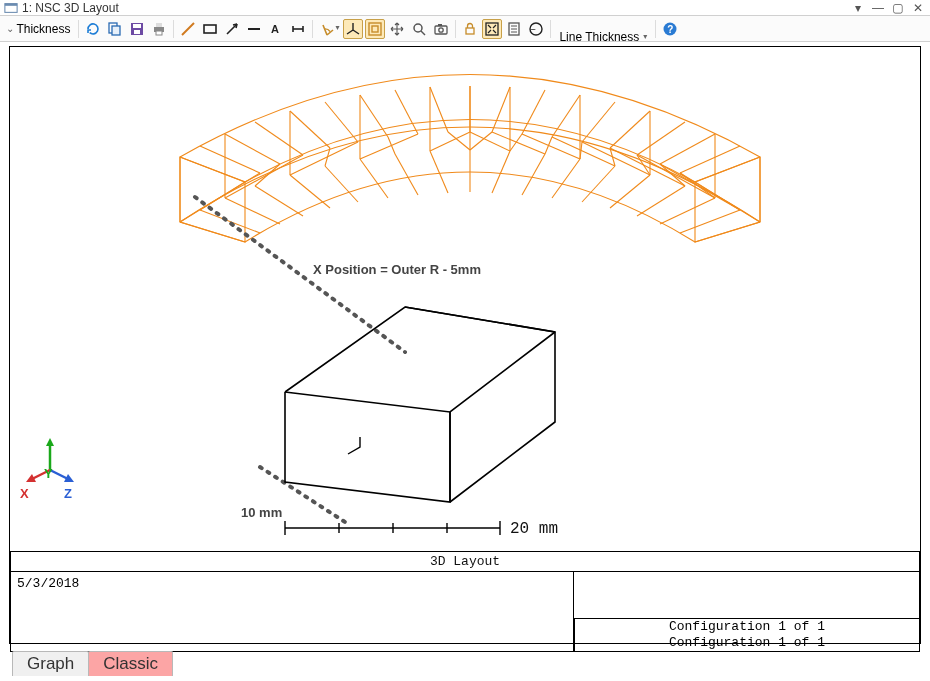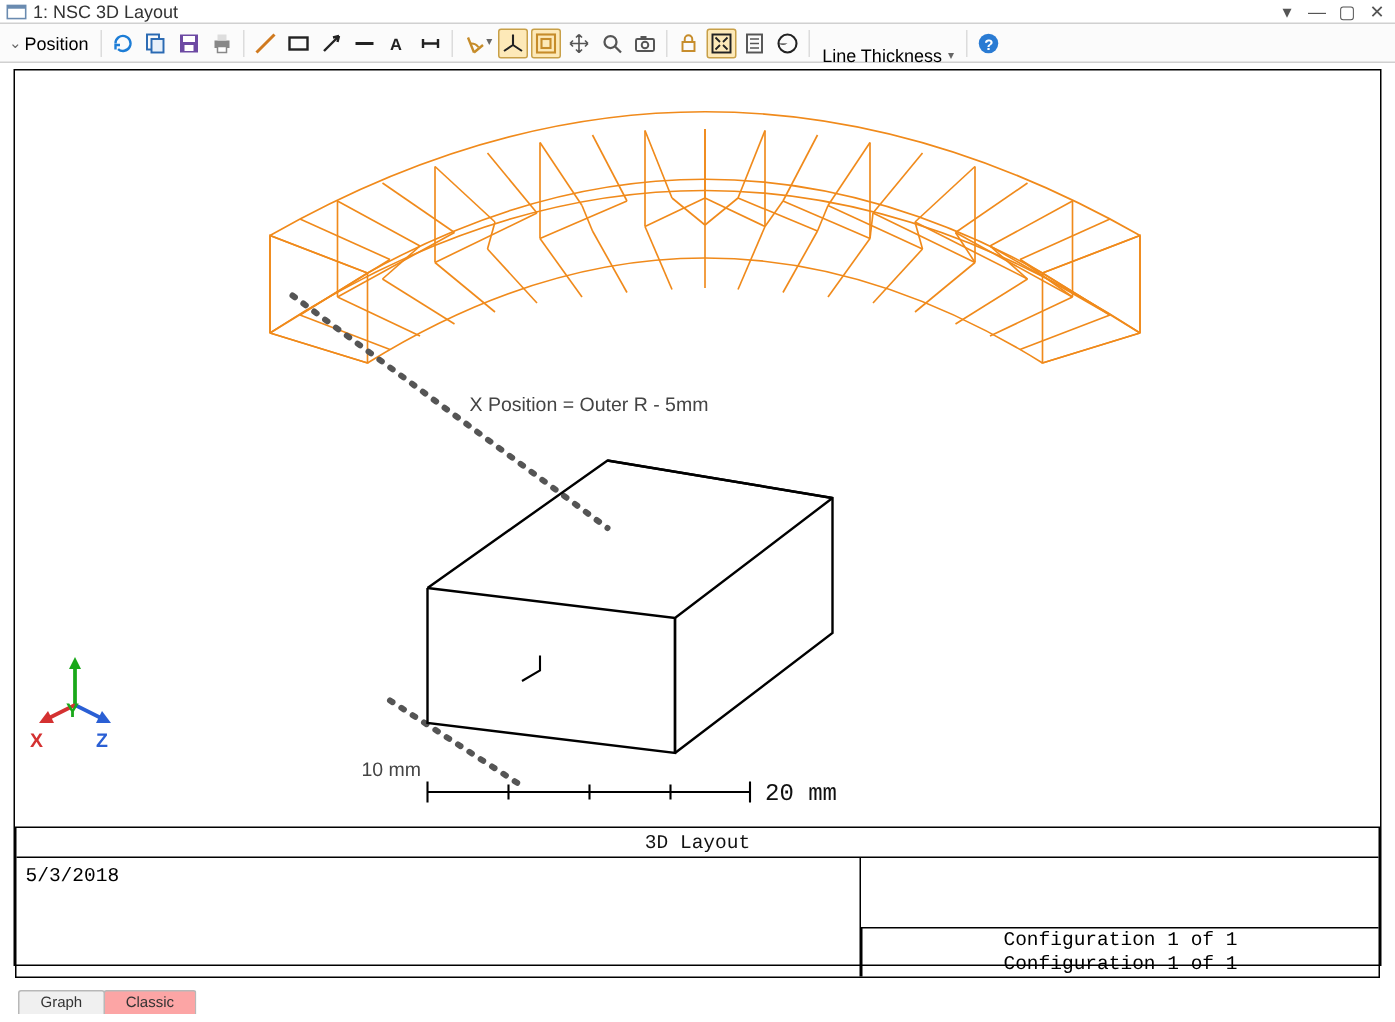--- a/index.html
+++ b/index.html
@@ -36,26 +36,26 @@
   .footer-row2 .right { flex: 1; }
   .footer-lower { display:flex; }
   .footer-lower .spacer { flex:0 0 62%; }
   .footer-lower .cfg { flex:1; border-top:1px solid #000; border-left:1px solid #000; padding:0 21px; line-height:1.25; text-align:center;}
 
   
   .axis-triad { position:absolute; left:22px; bottom:165px; width:56px; height:56px; }
 
   
   .tabs { height:22px; display:flex; align-items:flex-end; padding-left:12px; gap:0; background:#fff; }
-  .tab { padding:2px 14px 2px; border:1px solid #b8b8b8; border-bottom:none; border-top-left-radius:2px; border-top-right-radius:2px; background:#f0f0f0; color:#333; font-size:10px; position:relative; top:1px;}
+  .tab { padding:2px 14px 2px; border:1px solid #b8b8b8; border-bottom:none; border-top-left-radius:2px; border-top-right-radius:2px; background:#f0f0f0; color:#333; font-size:17px; position:relative; top:1px;}
   .tab.active { background:#fca5a5; font-weight:400; }
   .tab + .tab { margin-left:-1px; }
 
   
-  .draw-label { position:absolute; font-family:"Segoe UI",Tahoma,Arial,sans-serif; font-weight:400; color:#444; font-size:13px; }
+  .draw-label { position:absolute; font-family:"Segoe UI",Tahoma,Arial,sans-serif; font-weight:700; color:#444; font-size:13px; }
   .mono { font-family:"Consolas","Courier New",monospace; font-weight:400; color:#111; }
 
   
   .tb-btn svg { width:16px; height:16px; display:block; }
 </style>
 </head>
 <body>
 
 <div class="titlebar">
   <span class="win-icon">
@@ -68,21 +68,21 @@
   <span class="spacer"></span>
   <span class="win-btn">▾</span>
   <span class="win-btn">—</span>
   <span class="win-btn">▢</span>
   <span class="win-btn">✕</span>
 </div>
 
 <div class="toolbar">
   <div class="settings-wrap">
     <span class="chev">⌄</span>
-    <span>Position</span>
+    <span>Thickness</span>
   </div>
   <div class="tb-sep"></div>
 
   <div class="tb-btn">
     <svg viewBox="0 0 16 16">
         <path d="M3 8a5 5 0 1 1 1.7 3.7" fill="none" stroke="#1d7dd6" stroke-width="1.6"></path>
         <path d="M3 12v-3h3" fill="none" stroke="#1d7dd6" stroke-width="1.6"></path>
       </svg>
   </div>
   <div class="tb-btn">

